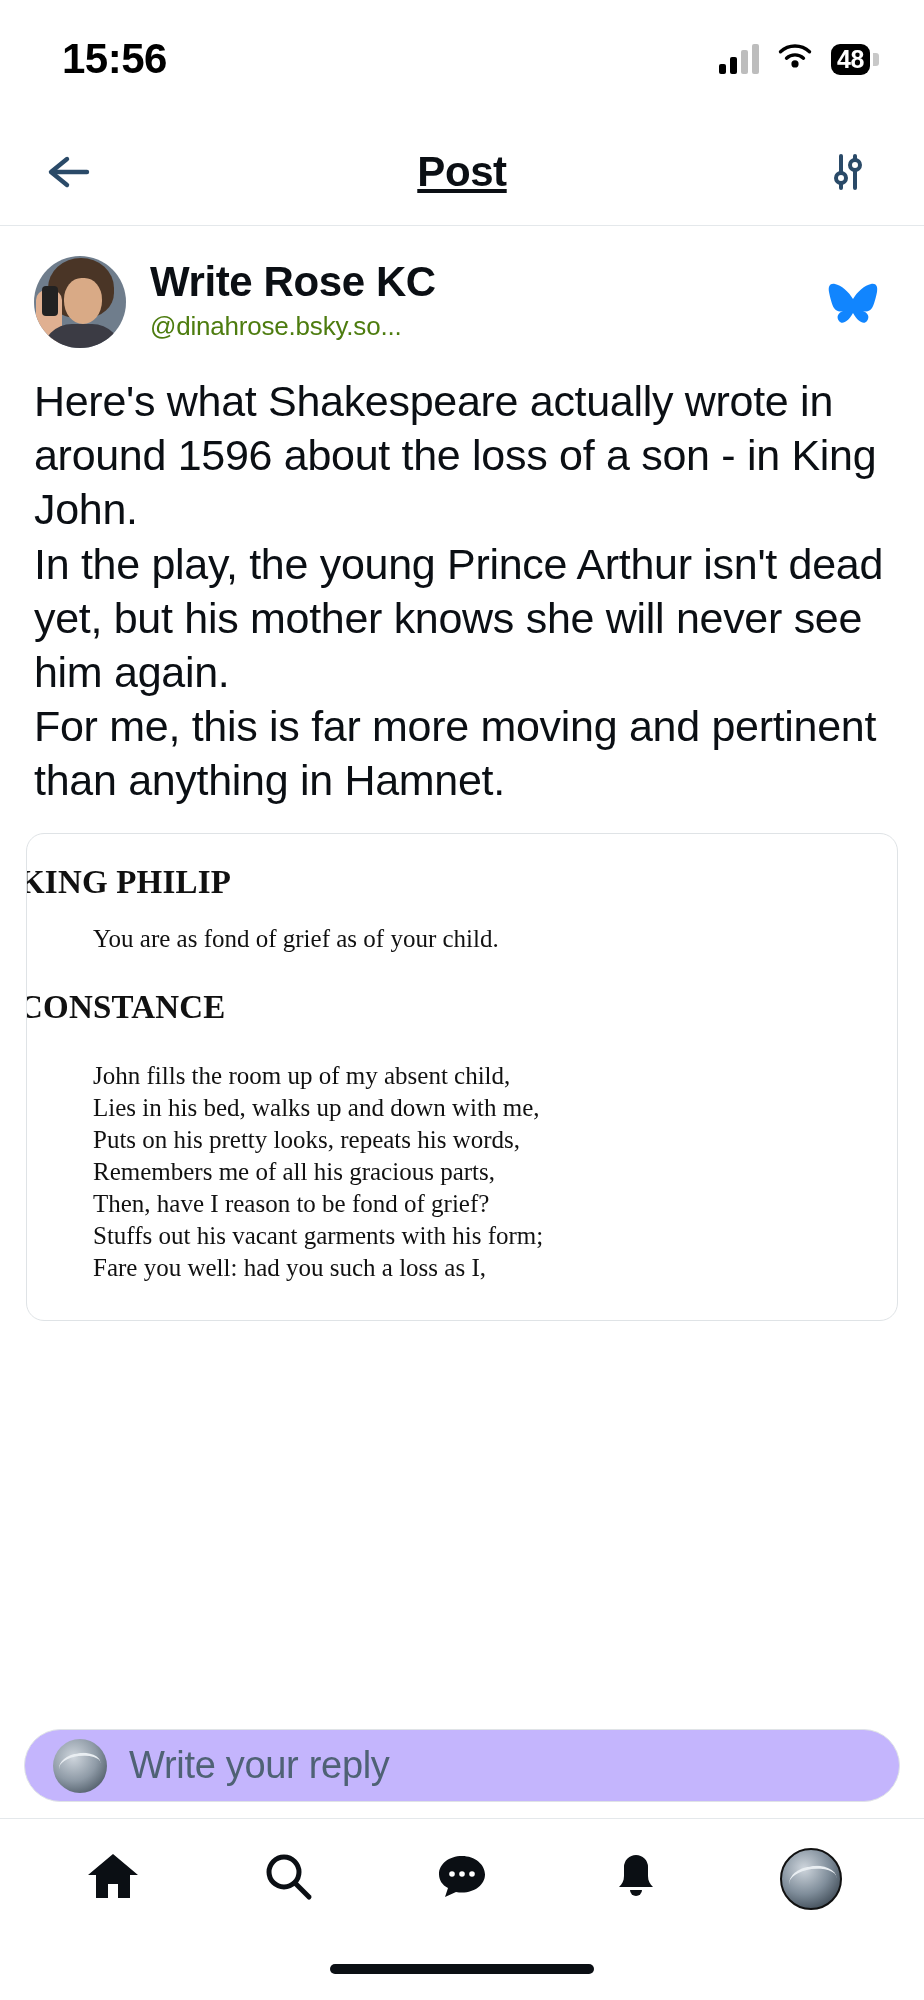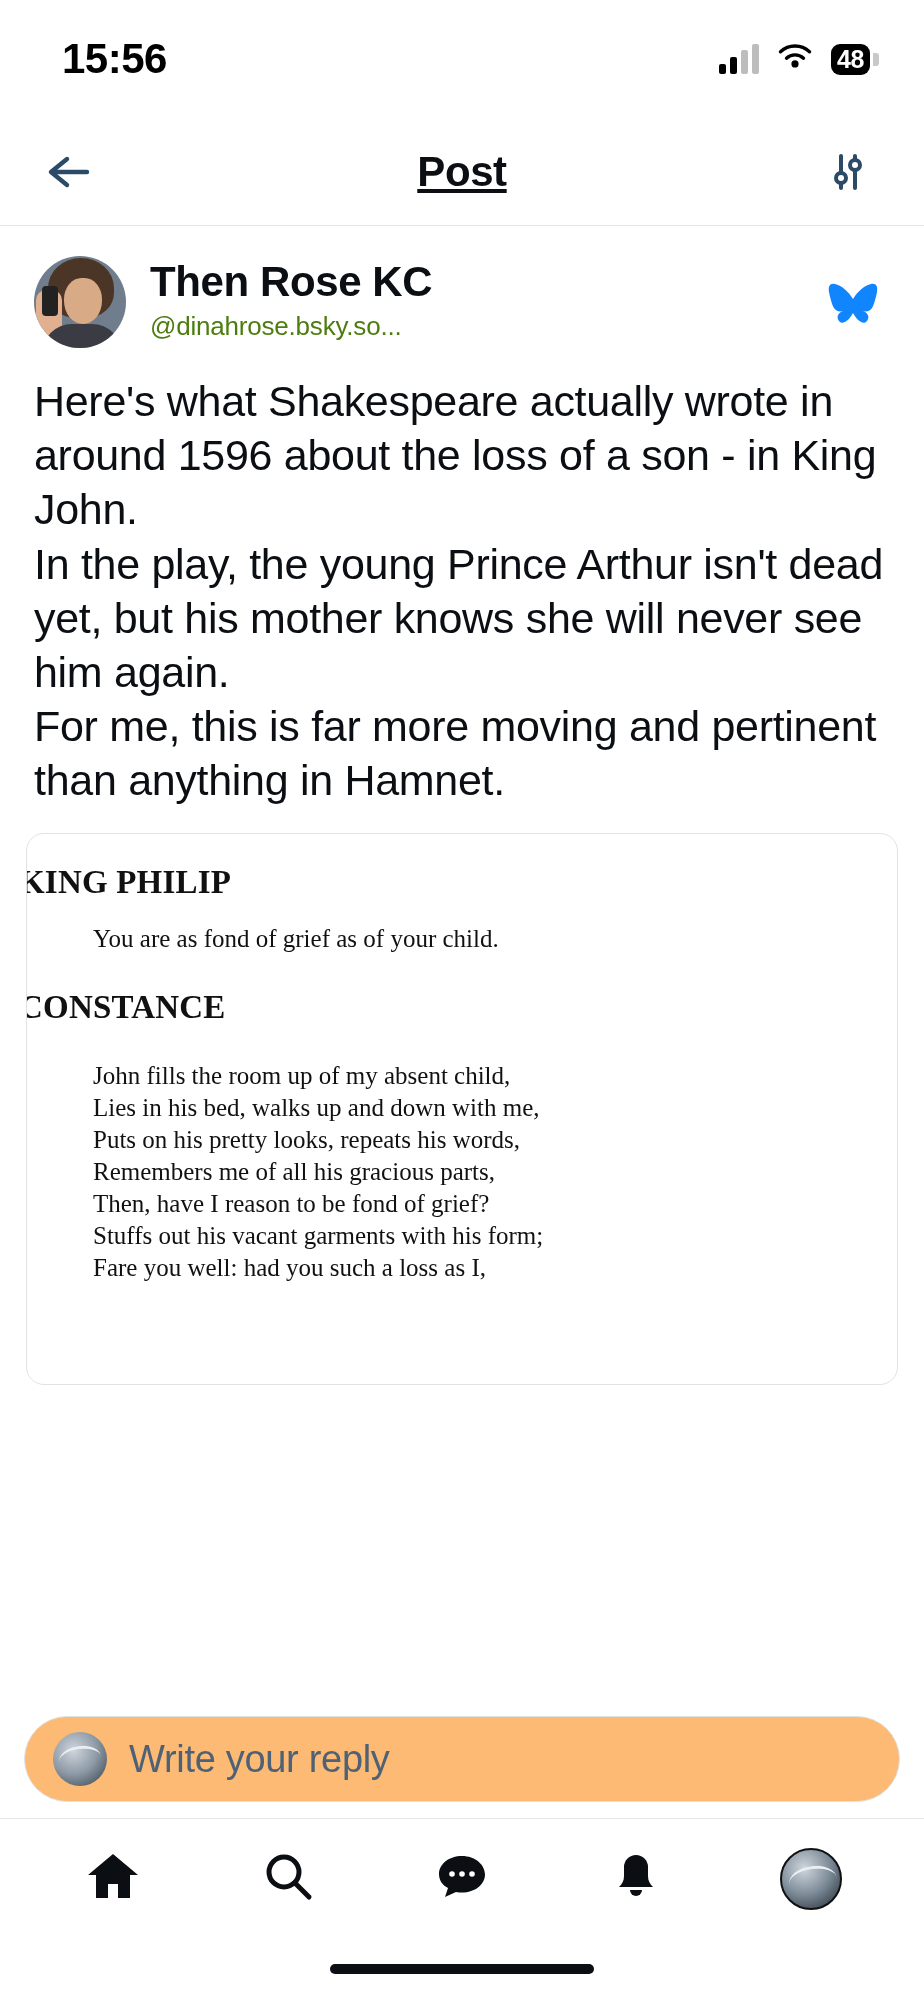--- a/index.html
+++ b/index.html
@@ -182,21 +182,21 @@
     white-space: pre-wrap;
   }
 
   
   .embed {
     margin: 26px 26px 12px 26px;
     border: 1px solid #dfe3e6;
     border-radius: 18px;
     background: #fff;
     overflow: hidden;
-    height: 552px;
+    height: 488px;
     position: relative;
   }
   .embed-inner {
     padding: 30px 0 0 0;
     overflow: hidden;
   }
   .play-speaker {
     font-family: "Liberation Serif", serif;
     font-weight: 700;
     font-size: 33px;
@@ -217,24 +217,24 @@
 
   
   .composer-wrap {
     position: absolute;
     left: 0; right: 0;
     bottom: 0;
     padding: 14px 24px 16px 24px;
     background: #fff;
   }
   .composer {
-    height: 86px;
+    height: 73px;
     border: 1px solid #dfe3e6;
     border-radius: 44px;
-    background: #fdba74;
+    background: #c4b5fd;
     display: flex;
     align-items: center;
     padding: 0 28px;
     gap: 22px;
   }
   .mini-avatar {
     width: 54px; height: 54px;
     border-radius: 50%;
     flex: 0 0 54px;
     background: radial-gradient(circle at 38% 34%, #cfd6dd 0%, #8e9aa6 48%, #2d3a46 100%);
@@ -351,21 +351,21 @@
 
       <div class="post-head">
         <div class="avatar">
           <span class="hair"></span>
           <span class="face"></span>
           <span class="phone-hand"></span>
           <span class="dev"></span>
           <span class="body"></span>
         </div>
         <div class="names">
-          <div class="display-name">Then Rose KC</div>
+          <div class="display-name">Write Rose KC</div>
           <div class="handle">@dinahrose.bsky.so...</div>
         </div>
         <div class="butterfly">
           <svg width="62" height="54" viewBox="0 0 62 54">
             <path d="M31 19c-4-7-12-14-18-15-5-1-7 2-6 8 1 5 3 13 5 16 2 3 5 4 9 3-5 2-7 6-4 10 3 4 9 1 14-8 5 9 11 12 14 8 3-4 1-8-4-10 4 1 7 0 9-3 2-3 4-11 5-16 1-6-1-9-6-8-6 1-14 8-18 15z" fill="#1185fe"></path>
           </svg>
         </div>
       </div>
 
       <div class="post-text">Here's what Shakespeare actually wrote in around 1596 about the loss of a son - in King John.

